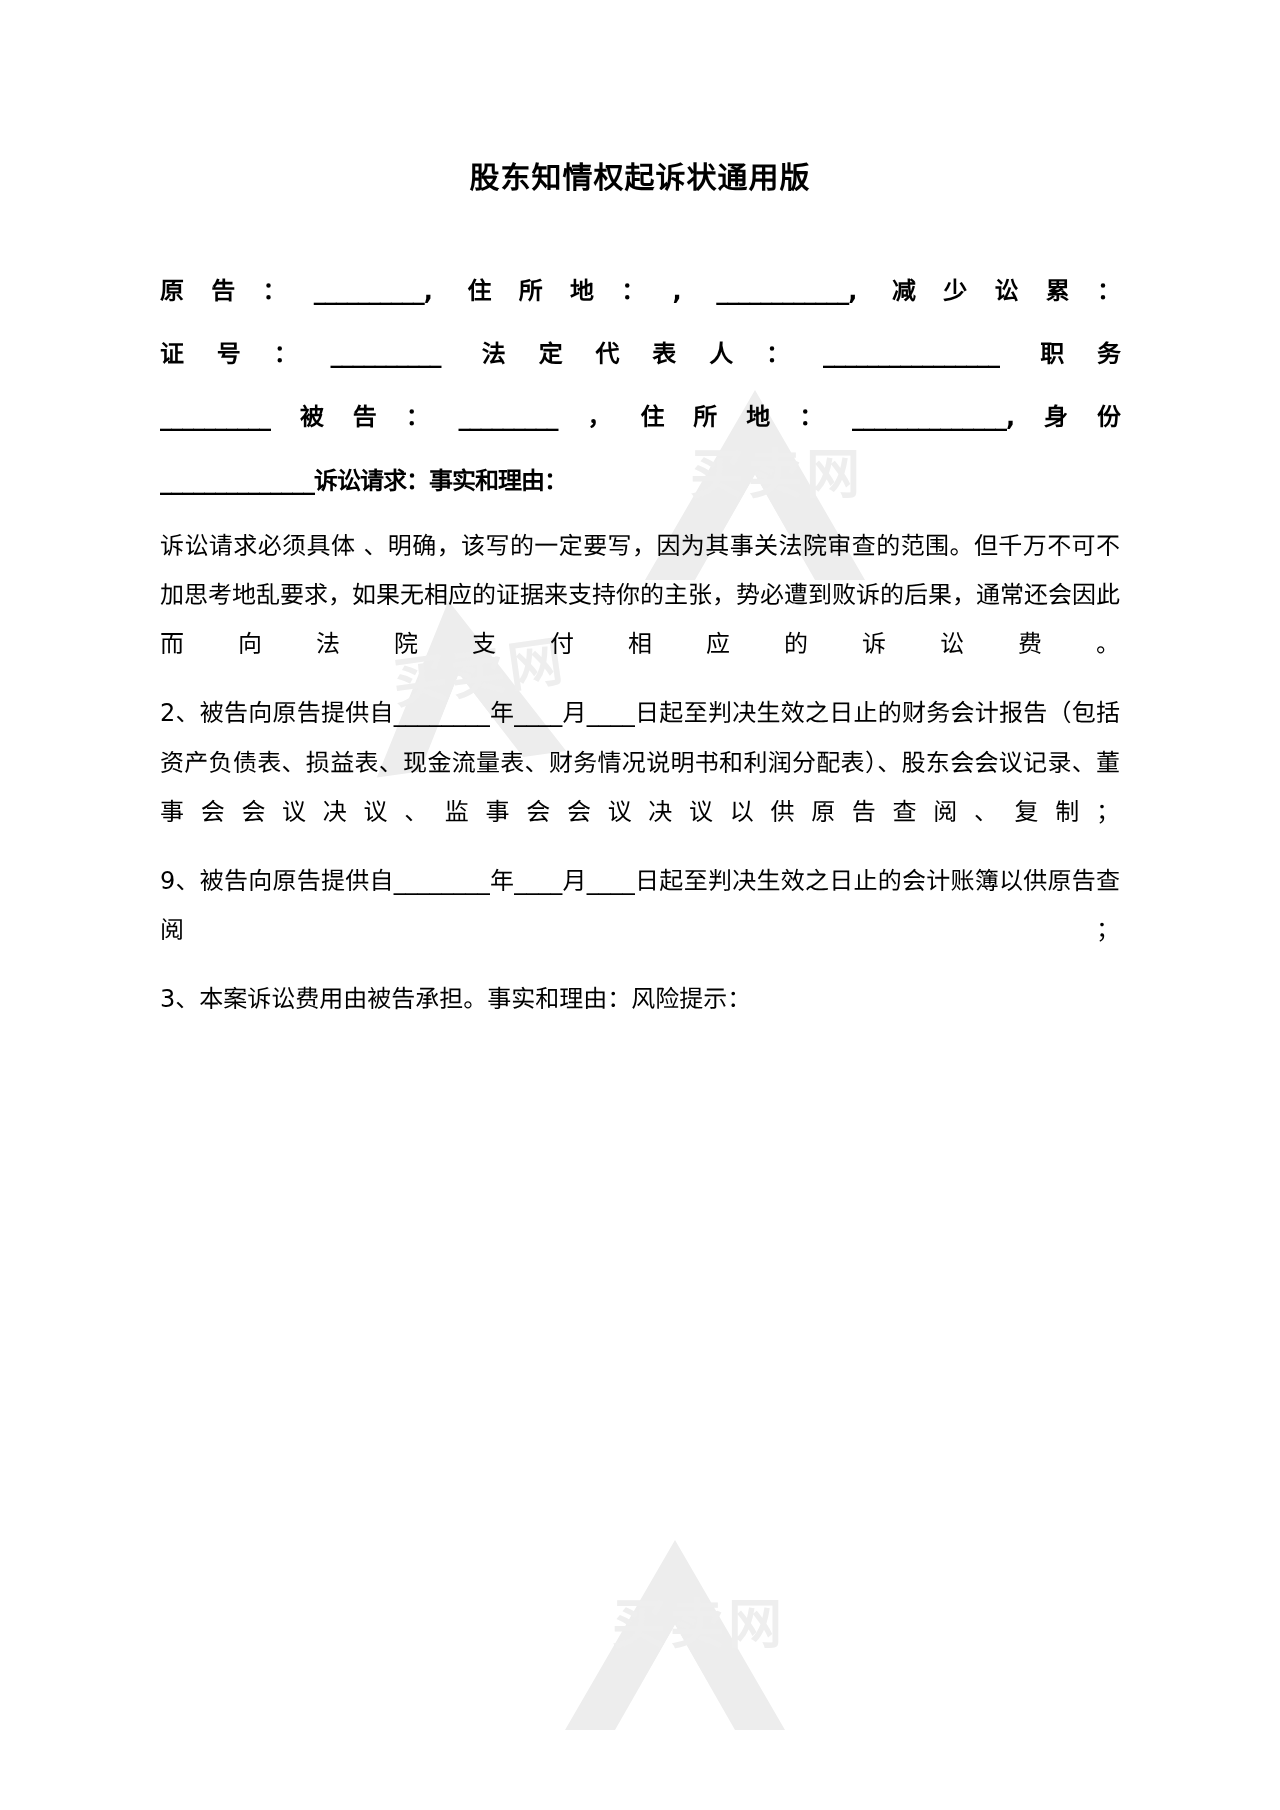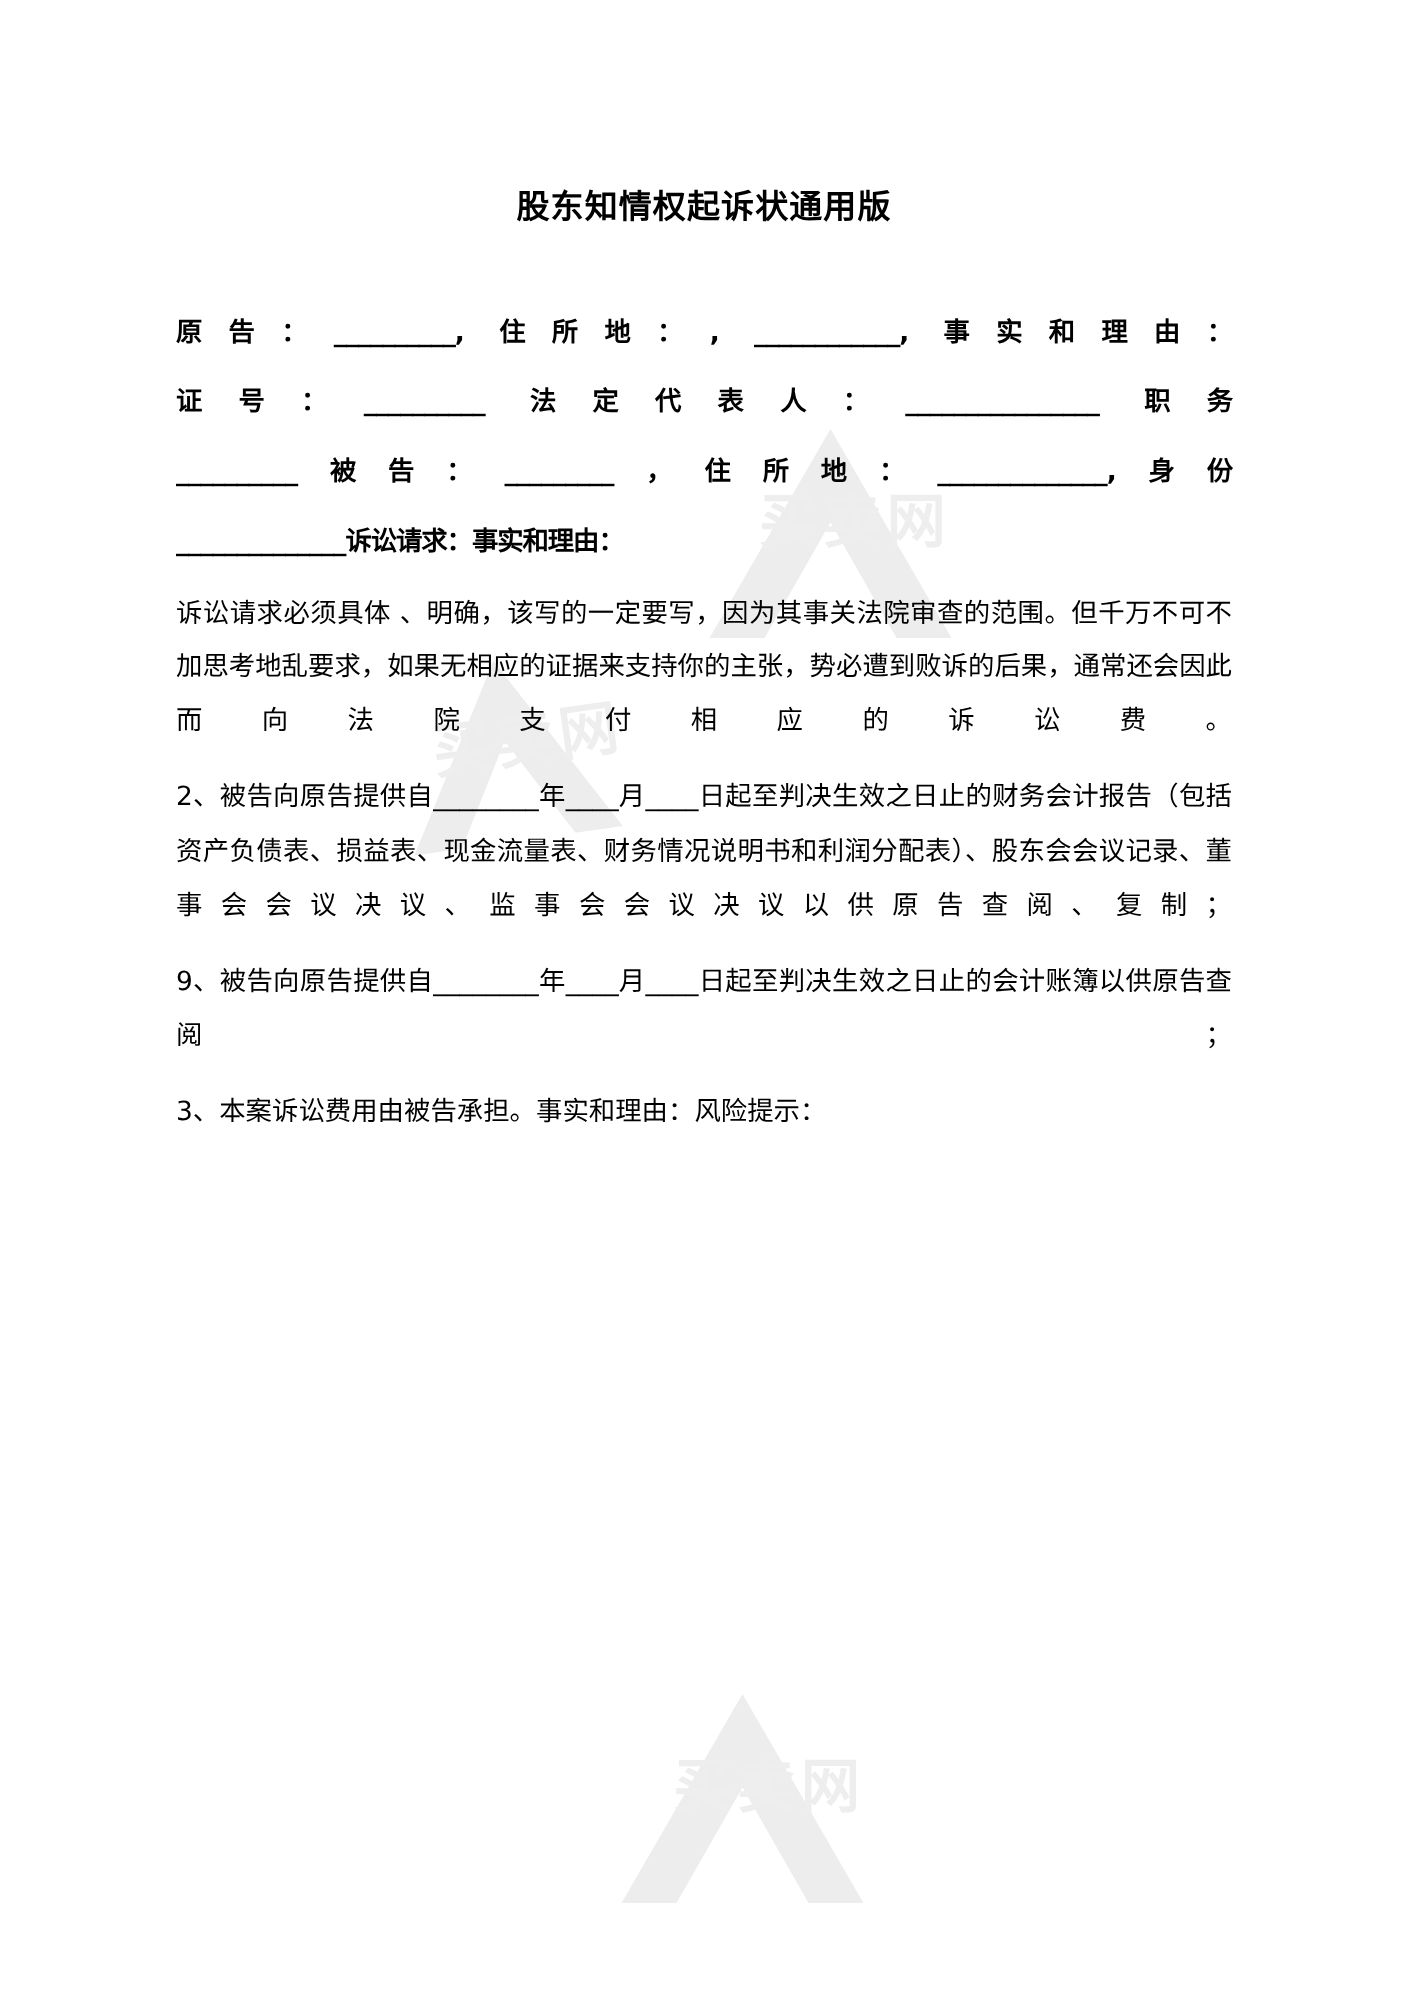--- a/index.html
+++ b/index.html
@@ -47,21 +47,21 @@
     z-index: 0;
   }
   .wm-text-a { left: 690px; top: 430px; }
   .wm-text-b { left: 392px; top: 628px; transform: rotate(-8deg); }
   .wm-text-c { left: 612px; top: 1580px; }
 
   
   .content {
     position: relative;
     z-index: 2;
-    padding: 11px 160px;
+    padding: 0 160px;
   }
   .doc-title {
     text-align: center;
     font-size: 30px;
     font-weight: 700;
     letter-spacing: 1px;
     margin: 0;
     padding-top: 158px;
     line-height: 1.3;
   }
@@ -114,21 +114,21 @@
     <path d="M115 10 L225 200 L175 200 L115 95 L55 200 L5 200 Z"></path>
     <path d="M115 95 L160 175 L70 175 Z" fill="#ffffff"></path>
   </svg>
   <div class="wm-text wm-text-c">买卖网</div>
 
   <div class="content">
 
     <h1 class="doc-title">股东知情权起诉状通用版</h1>
 
     <div class="block">
-      <p class="para para-spread fill">原告：__________, 住所地：, ____________, 事实和理由：</p>
+      <p class="para para-spread fill">原告：__________, 住所地：, ____________, 减少讼累：</p>
       <p class="para para-spread fill">证号：__________ 法定代表人：________________ 职务</p>
       <p class="para para-spread fill">__________被告：_________，住所地：______________,身份</p>
       <p class="para para-tight fill">______________诉讼请求：事实和理由：</p>
     </div>
 
     <div class="block" style="margin-top:16px;">
       <p class="para para-body para-spread">诉讼请求必须具体 、明确，该写的一定要写，因为其事关法院审查的范围。但千万不可不加思考地乱要求，如果无相应的证据来支持你的主张，势必遭到败诉的后果，通常还会因此而向法院支付相应的诉讼费。</p>
     </div>
 
     <div class="block" style="margin-top:10px;">

